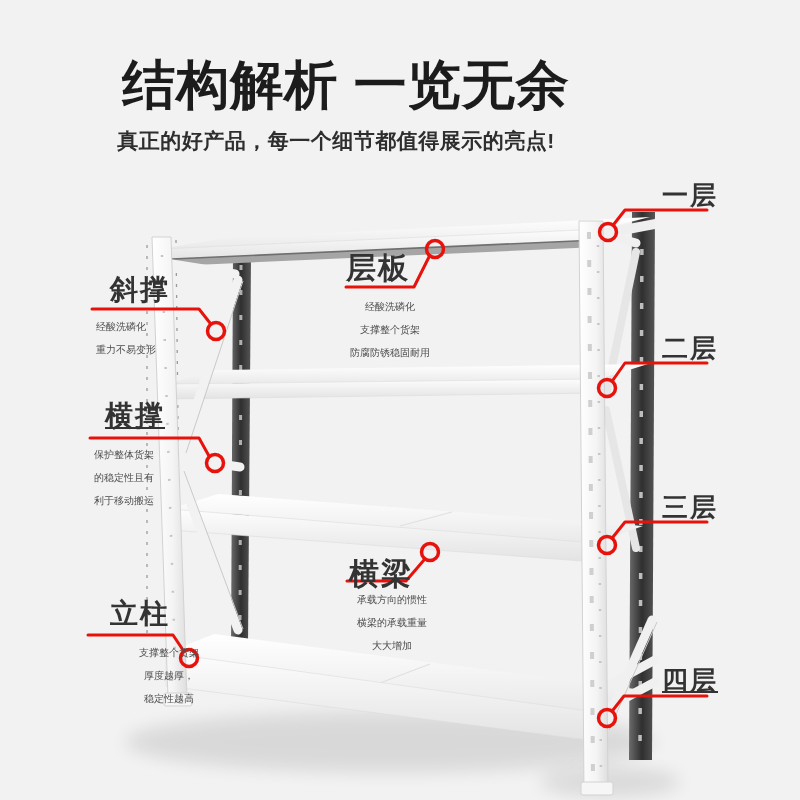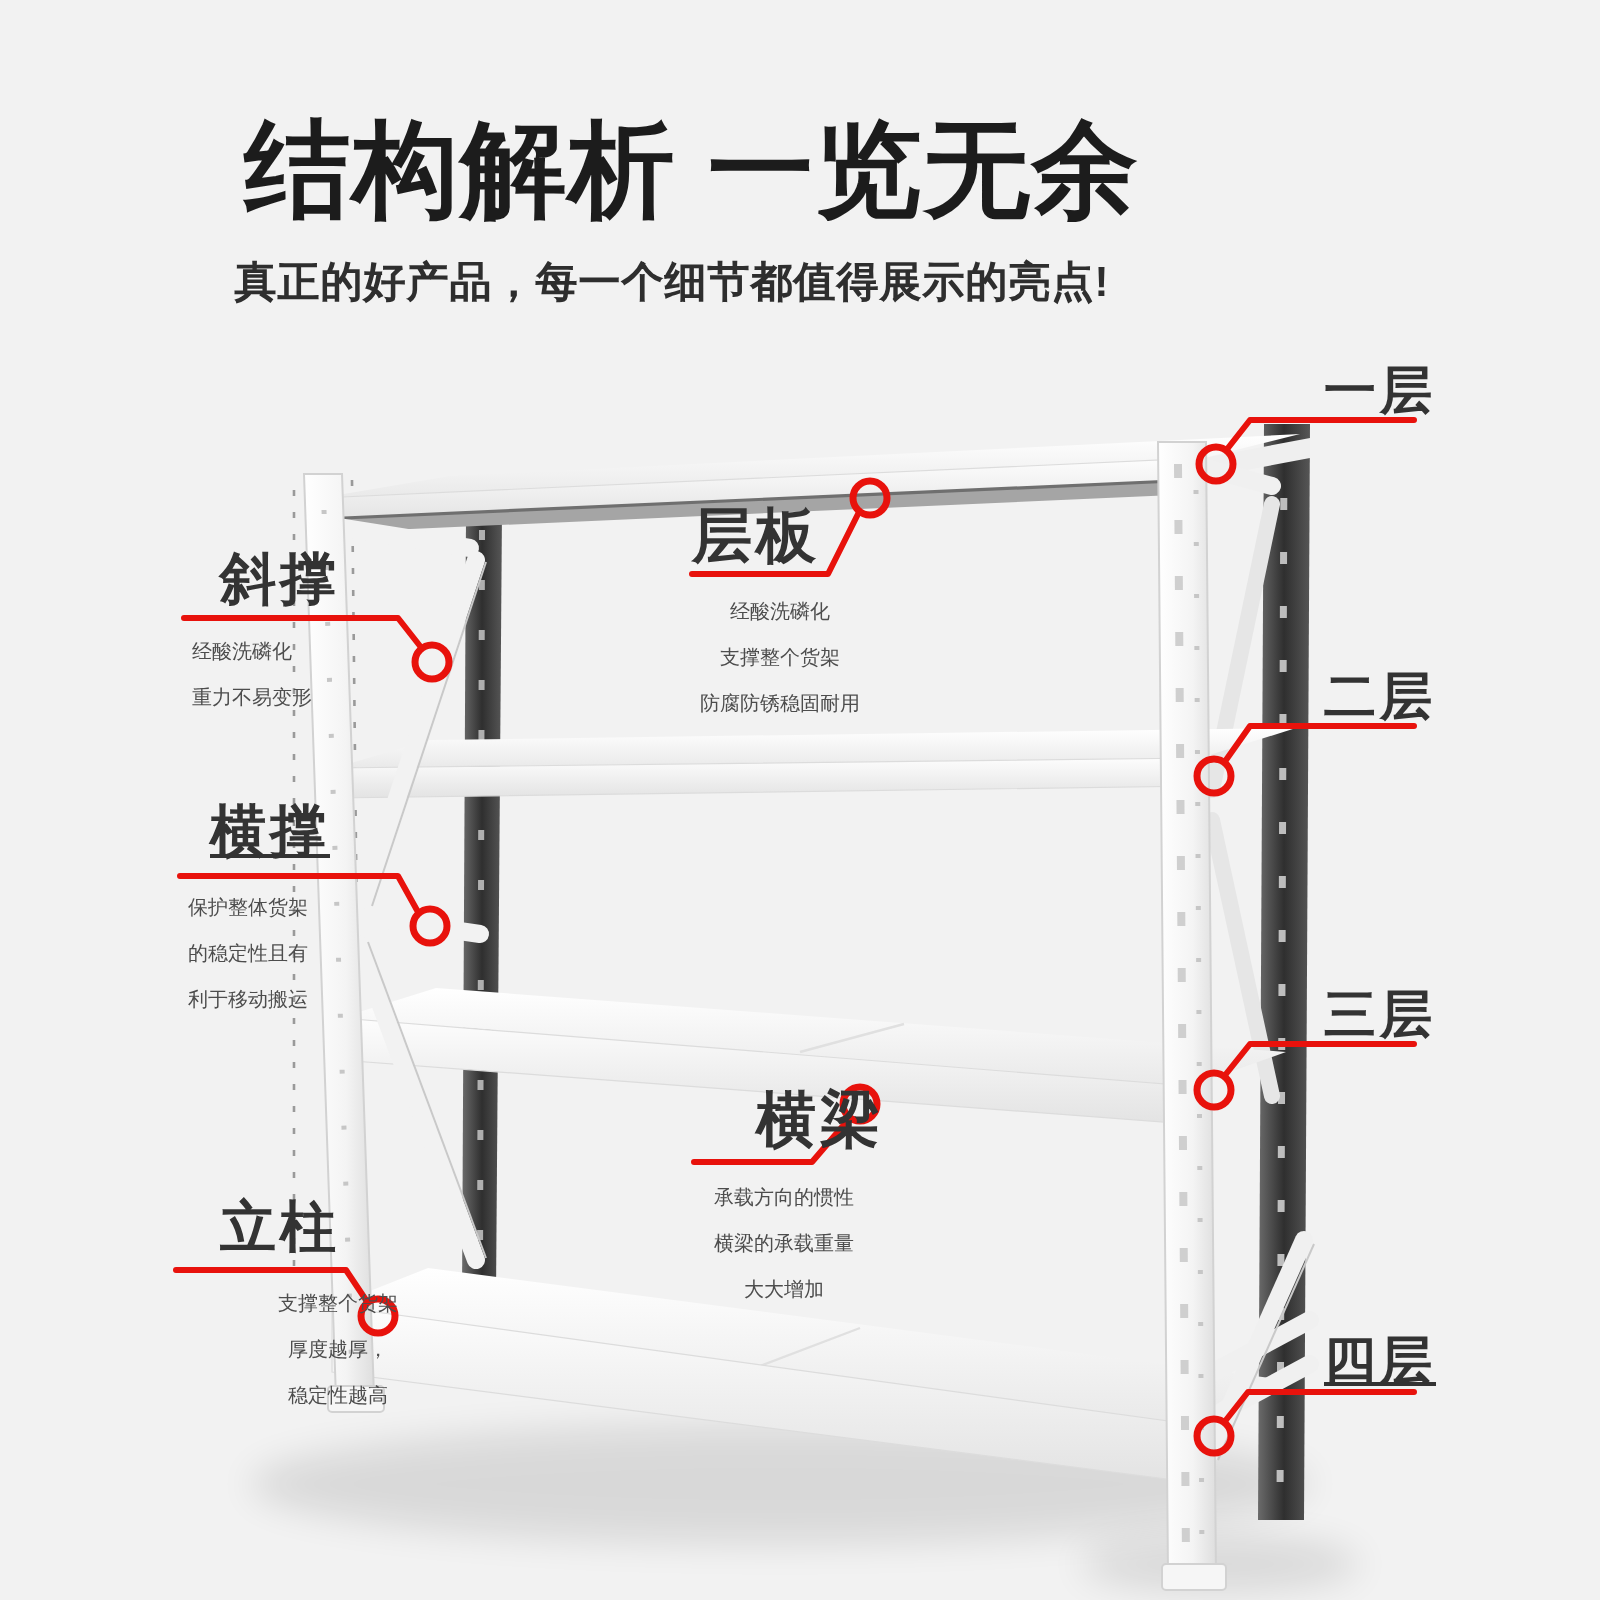--- a/index.html
+++ b/index.html
@@ -191,21 +191,21 @@
   <div>稳定性越高</div>
 </div>
 
 <div class="callout-label big" style="left:346px;top:248px;">层板</div>
 <div class="callout-desc center" style="left:305px;top:295px;width:170px;">
   <div>经酸洗磷化</div>
   <div>支撑整个货架</div>
   <div>防腐防锈稳固耐用</div>
 </div>
 
-<div class="callout-label big" style="left:349px;top:540px;margin-left:29px;">横梁</div>
+<div class="callout-label big" style="left:349px;top:554px;">横梁</div>
 <div class="callout-desc center" style="left:307px;top:588px;width:170px;">
   <div>承载方向的惯性</div>
   <div>横梁的承载重量</div>
   <div>大大增加</div>
 </div>
 
 <div class="layer-label" style="left:662px;top:178px;">一层</div>
 <div class="layer-label" style="left:662px;top:331px;">二层</div>
 <div class="layer-label" style="left:662px;top:490px;">三层</div>
 <div class="layer-label" style="left:662px;top:663px;text-decoration:underline;">四层</div>

